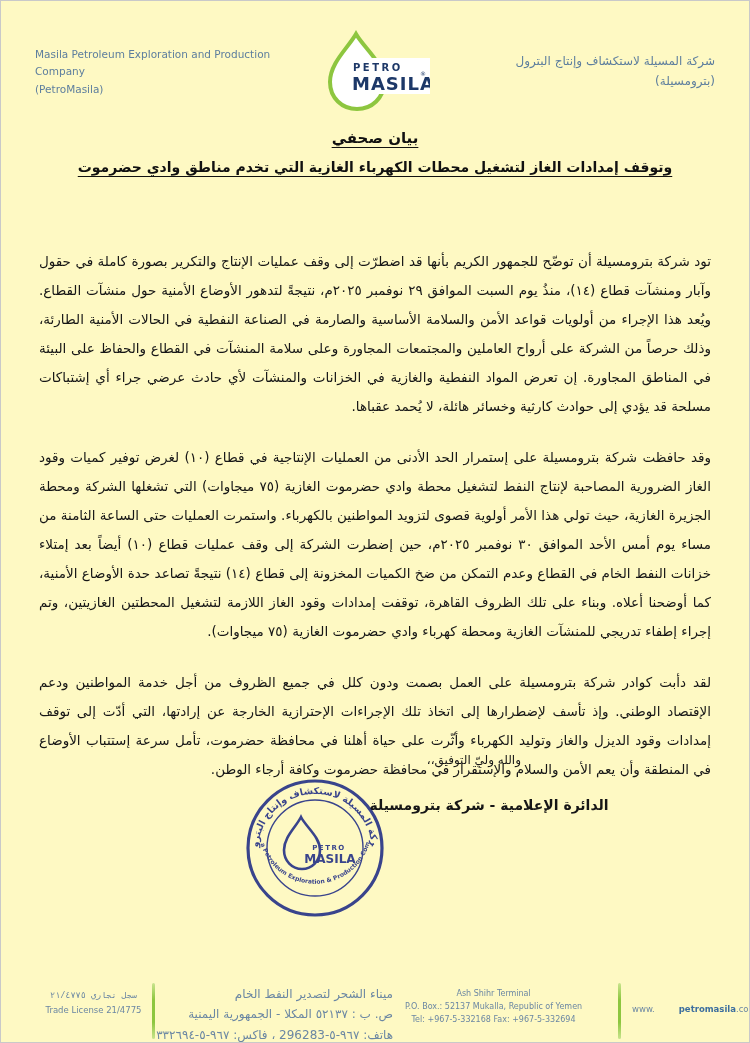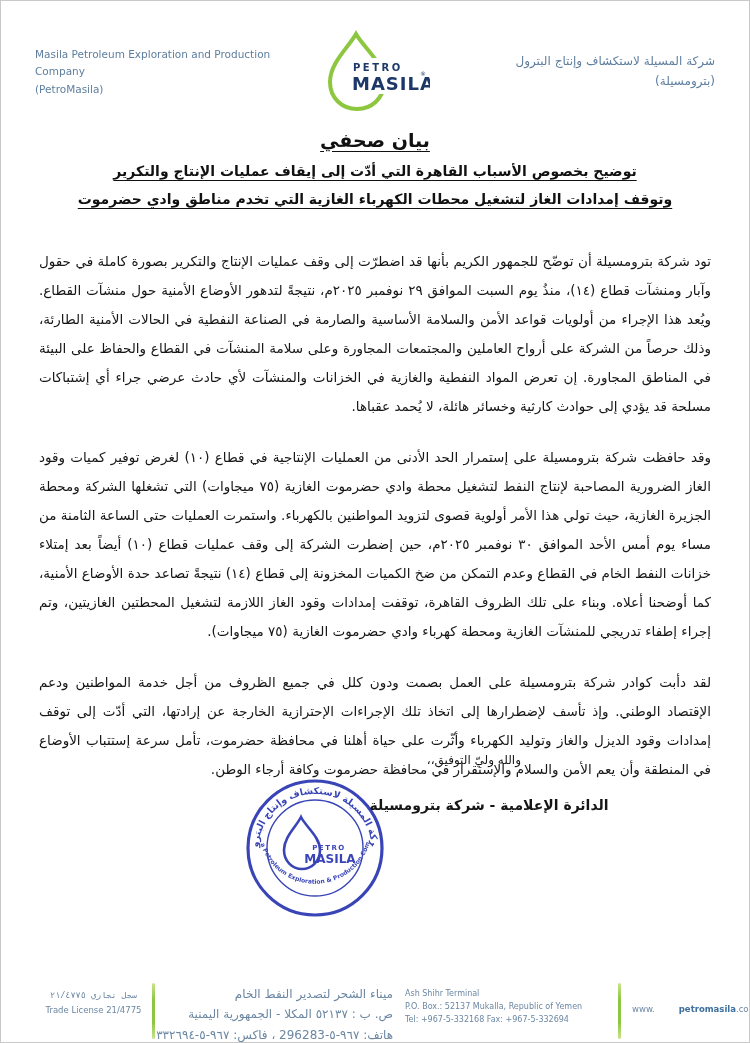--- a/index.html
+++ b/index.html
@@ -1,49 +1,49 @@
 <!DOCTYPE html>
 <html lang="ar"><head>
 <meta charset="utf-8">
 <style>
   html,body{margin:0;padding:0;background:#e8e8e8;font-family:"DejaVu Sans",sans-serif;}
   .page{
     position:relative;width:750px;height:1043px;margin:0 auto;
-    background:#ffffff;border:1px solid #c9c9c9;box-sizing:border-box;
+    background:#fef9c3;border:1px solid #c9c9c9;box-sizing:border-box;
     overflow:hidden;
   }
   
   .header{position:absolute;top:26px;left:0;right:0;height:90px;display:flex;align-items:center;padding:0 34px;box-sizing:border-box;}
   .hdr-side{flex:1;color:#5d7e9e;font-size:10.5px;line-height:1.65;}
   .hdr-en{text-align:left;}
   .hdr-ar{text-align:right;direction:rtl;font-size:12px;}
   .hdr-logo{width:118px;display:flex;justify-content:center;align-items:center;}
   
   .title-block{position:absolute;top:128px;left:0;right:0;text-align:center;direction:rtl;color:#111;}
   .title-line{font-weight:bold;text-decoration:underline;text-underline-offset:4px;margin:0 0 12px 0;}
-  .t1{font-size:19px;}
+  .t1{font-size:15px;}
   .t2,.t3{font-size:14px;}
   
   .body-text{position:absolute;top:246px;left:38px;right:38px;direction:rtl;text-align:justify;color:#161616;font-size:13.5px;line-height:29px;}
   .body-text p{margin:0 0 22px 0;}
   
   .closing-dua{position:absolute;top:752px;right:228px;direction:rtl;font-size:12px;font-weight:normal;color:#161616;}
   .signature{position:absolute;top:796px;right:110px;width:300px;direction:rtl;text-align:center;color:#161616;}
   .sig-dept{font-size:14px;font-weight:bold;margin-bottom:14px;white-space:nowrap;}
   .sig-date{font-size:13.5px;font-weight:bold;}
   
   .stamp{position:absolute;left:243px;top:776px;width:142px;height:142px;mix-blend-mode:multiply;opacity:.95;}
   
   .footer{position:absolute;left:0;right:0;top:980px;height:63px;color:#6b87a3;}
   .trade{position:absolute;left:40px;top:8px;width:105px;text-align:center;font-size:8.5px;line-height:1.7;}
   .trade .ar{direction:rtl;font-family:Liberation Mono, monospace;}
   .f-divider{position:absolute;top:2px;width:3px;height:56px;background:linear-gradient(180deg,#c9e48e,#8dc63f 30%,#8dc63f 70%,#c9e48e);border-radius:2px;}
   .d1{left:151px;} .d2{left:617px;}
   .addr-ar{position:absolute;right:356px;top:3px;direction:rtl;text-align:right;font-size:12px;line-height:1.7;white-space:nowrap;}
-  .addr-en{position:absolute;left:404px;top:7px;text-align:left;font-size:8px;line-height:1.6;white-space:nowrap;}
+  .addr-en{position:absolute;left:404px;top:7px;text-align:center;font-size:8px;line-height:1.6;white-space:nowrap;}
   .website{position:absolute;left:631px;top:23px;font-size:8.5px;white-space:nowrap;}
   .website b{color:#3c6e9e;padding-left:24px;}
 </style>
 </head>
 <body>
 
 <div class="page">
 
   <div class="header">
     <div class="hdr-side hdr-en">
@@ -60,21 +60,20 @@
       </svg>
     </div>
     <div class="hdr-side hdr-ar">
       <div>شركة المسيلة لاستكشاف وإنتاج البترول</div>
       <div>(بترومسيلة)</div>
     </div>
   </div>
 
   <div class="title-block">
     <div class="title-line t1">بيان صحفي</div>
-    <div class="title-line t2">توضيح بخصوص الأسباب القاهرة التي أدّت إلى إيقاف عمليات الإنتاج والتكرير</div>
     <div class="title-line t3">وتوقف إمدادات الغاز لتشغيل محطات الكهرباء الغازية التي تخدم مناطق وادي حضرموت</div>
   </div>
 
   <div class="body-text">
     <p>تود شركة بترومسيلة أن توضّح للجمهور الكريم بأنها قد اضطرّت إلى وقف عمليات الإنتاج والتكرير بصورة كاملة في حقول وآبار ومنشآت قطاع (١٤)، منذُ يوم السبت الموافق ٢٩ نوفمبر ٢٠٢٥م، نتيجةً لتدهور الأوضاع الأمنية حول منشآت القطاع. ويُعد هذا الإجراء من أولويات قواعد الأمن والسلامة الأساسية والصارمة في الصناعة النفطية في الحالات الأمنية الطارئة، وذلك حرصاً من الشركة على أرواح العاملين والمجتمعات المجاورة وعلى سلامة المنشآت في القطاع والحفاظ على البيئة في المناطق المجاورة. إن تعرض المواد النفطية والغازية في الخزانات والمنشآت لأي حادث عرضي جراء أي إشتباكات مسلحة قد يؤدي إلى حوادث كارثية وخسائر هائلة، لا يُحمد عقباها.</p>
     <p>وقد حافظت شركة بترومسيلة على إستمرار الحد الأدنى من العمليات الإنتاجية في قطاع (١٠) لغرض توفير كميات وقود الغاز الضرورية المصاحبة لإنتاج النفط لتشغيل محطة وادي حضرموت الغازية (٧٥ ميجاوات) التي تشغلها الشركة ومحطة الجزيرة الغازية، حيث تولي هذا الأمر أولوية قصوى لتزويد المواطنين بالكهرباء. واستمرت العمليات حتى الساعة الثامنة من مساء يوم أمس الأحد الموافق ٣٠ نوفمبر ٢٠٢٥م، حين إضطرت الشركة إلى وقف عمليات قطاع (١٠) أيضاً بعد إمتلاء خزانات النفط الخام في القطاع وعدم التمكن من ضخ الكميات المخزونة إلى قطاع (١٤) نتيجةً تصاعد حدة الأوضاع الأمنية، كما أوضحنا أعلاه. وبناء على تلك الظروف القاهرة، توقفت إمدادات وقود الغاز اللازمة لتشغيل المحطتين الغازيتين، وتم إجراء إطفاء تدريجي للمنشآت الغازية ومحطة كهرباء وادي حضرموت الغازية (٧٥ ميجاوات).</p>
     <p>لقد دأبت كوادر شركة بترومسيلة على العمل بصمت ودون كلل في جميع الظروف من أجل خدمة المواطنين ودعم الإقتصاد الوطني. وإذ تأسف لإضطرارها إلى اتخاذ تلك الإجراءات الإحترازية الخارجة عن إرادتها، التي أدّت إلى توقف إمدادات وقود الديزل والغاز وتوليد الكهرباء وأثّرت على حياة أهلنا في محافظة حضرموت، تأمل سرعة إستتباب الأوضاع في المنطقة وأن يعم الأمن والسلام والإستقرار في محافظة حضرموت وكافة أرجاء الوطن.</p>
   </div>
 
   <div class="closing-dua">والله وليّ التوفيق،،</div>

